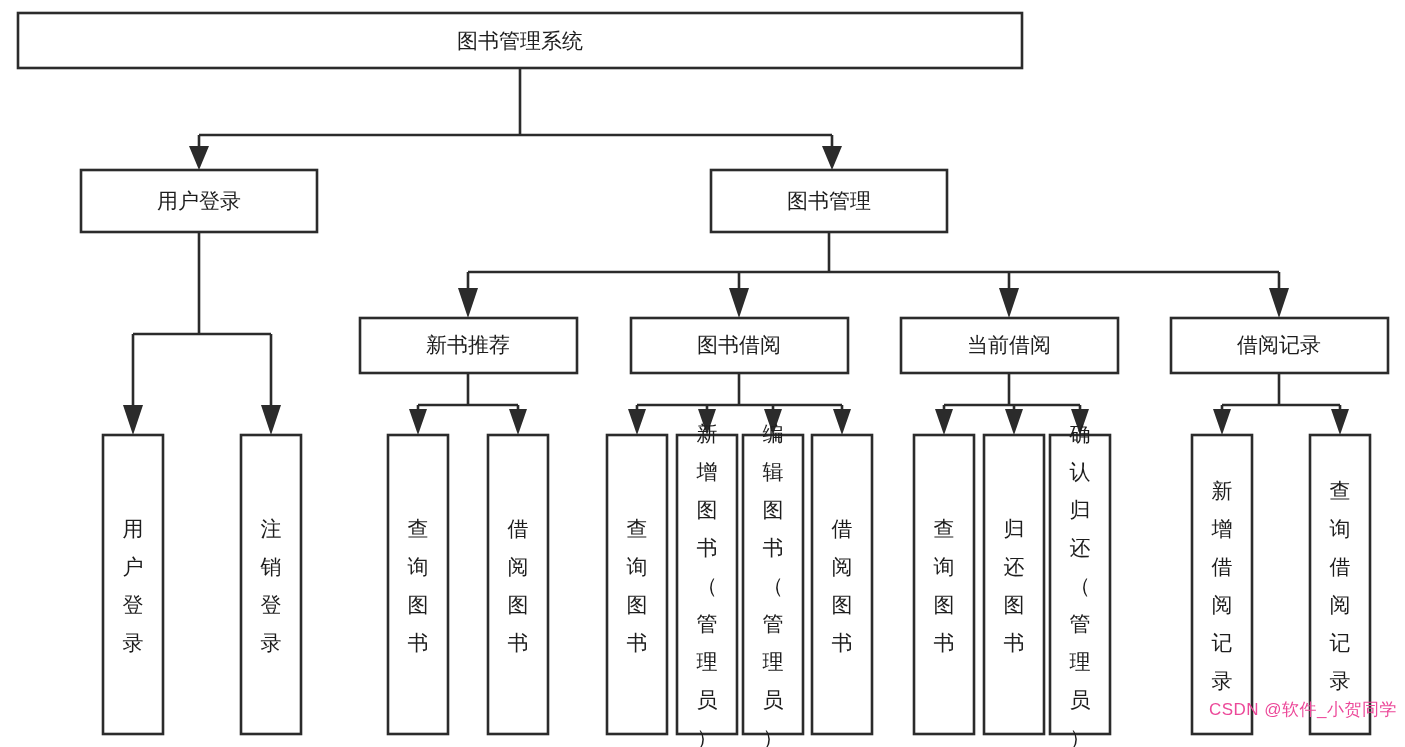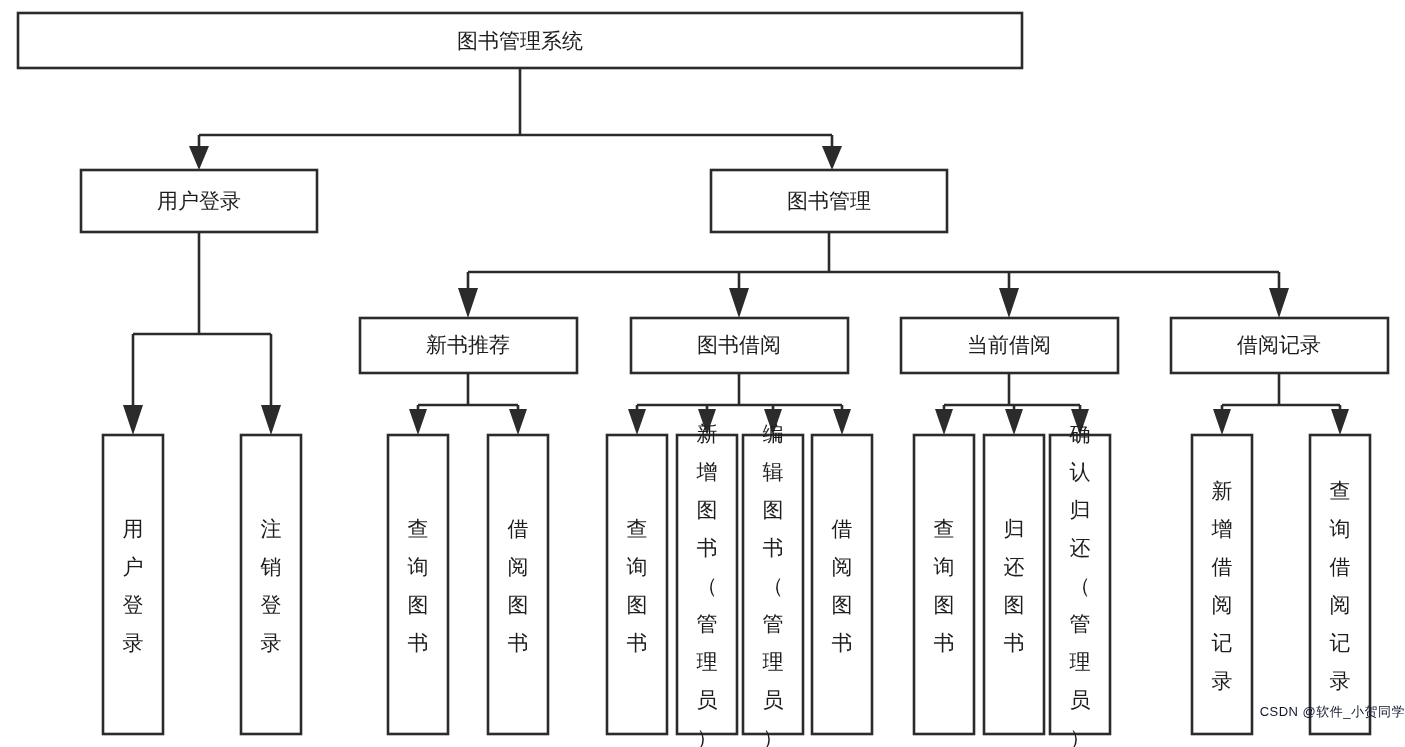--- a/index.html
+++ b/index.html
@@ -50,25 +50,25 @@
     dominant-baseline: middle;
   }
   .node-label-v {
     font-family: "Liberation Sans", sans-serif;
     font-size: 21px;
     fill: #1d1d1d;
     text-anchor: middle;
   }
   .watermark {
     position: absolute;
-    right: 0;
+    right: 8px;
     bottom: 6px;
     font-family: "Liberation Sans", sans-serif;
-    font-size: 13px;
-    color: #0f172a;
+    font-size: 17px;
+    color: #ec4899;
     letter-spacing: 0.5px;
     white-space: nowrap;
     user-select: none;
   }
 </style>
 </head>
 <body>
 
 <div id="diagram-root">
 

